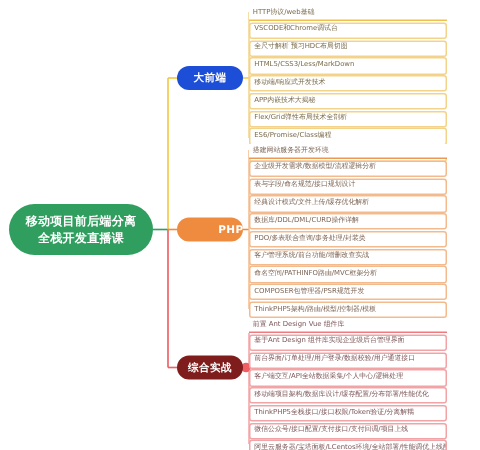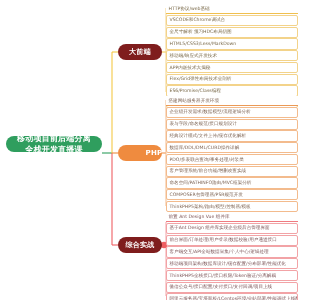--- a/index.html
+++ b/index.html
@@ -10,21 +10,21 @@
     overflow:hidden;
     position:relative;
   }
   #mindmap{position:absolute;inset:0;width:300px;height:300px;}
   svg.connectors{position:absolute;left:0;top:0;width:300px;height:300px;pointer-events:none;}
 
   
   .center-node{
     position:absolute;
     left:6px;top:136px;
-    width:96px;height:16px;
+    width:96px;height:34px;
     background:#2f9e5e;
     border-radius:17px;
     display:flex;flex-direction:column;
     align-items:center;justify-content:center;
     color:#ffffff;
     font-size:8px;
     font-weight:bold;
     line-height:11px;
     letter-spacing:0.2px;
     text-align:center;
@@ -38,21 +38,21 @@
     height:16px;
     border-radius:8px;
     display:flex;align-items:center;justify-content:center;
     color:#ffffff;
     font-size:7px;
     font-weight:bold;
     letter-spacing:0.3px;
     white-space:nowrap;
     box-sizing:border-box;
   }
-  #pill-front{left:118px;top:44px;width:44px;background:#7f1d1d;}
+  #pill-front{left:118px;top:44px;width:44px;background:#1d4ed8;}
   #pill-php{left:118px;top:145px;width:44px;background:#ef8b3f;padding-left:28px;}
   #pill-combo{left:118px;top:237px;width:44px;background:#7f1d1d;}
 
   
   .leaf-col{position:absolute;left:166px;width:132px;}
   #col-front{top:4px;}
   #col-php{top:96px;}
   #col-combo{top:212px;}
 
   .leaf{

